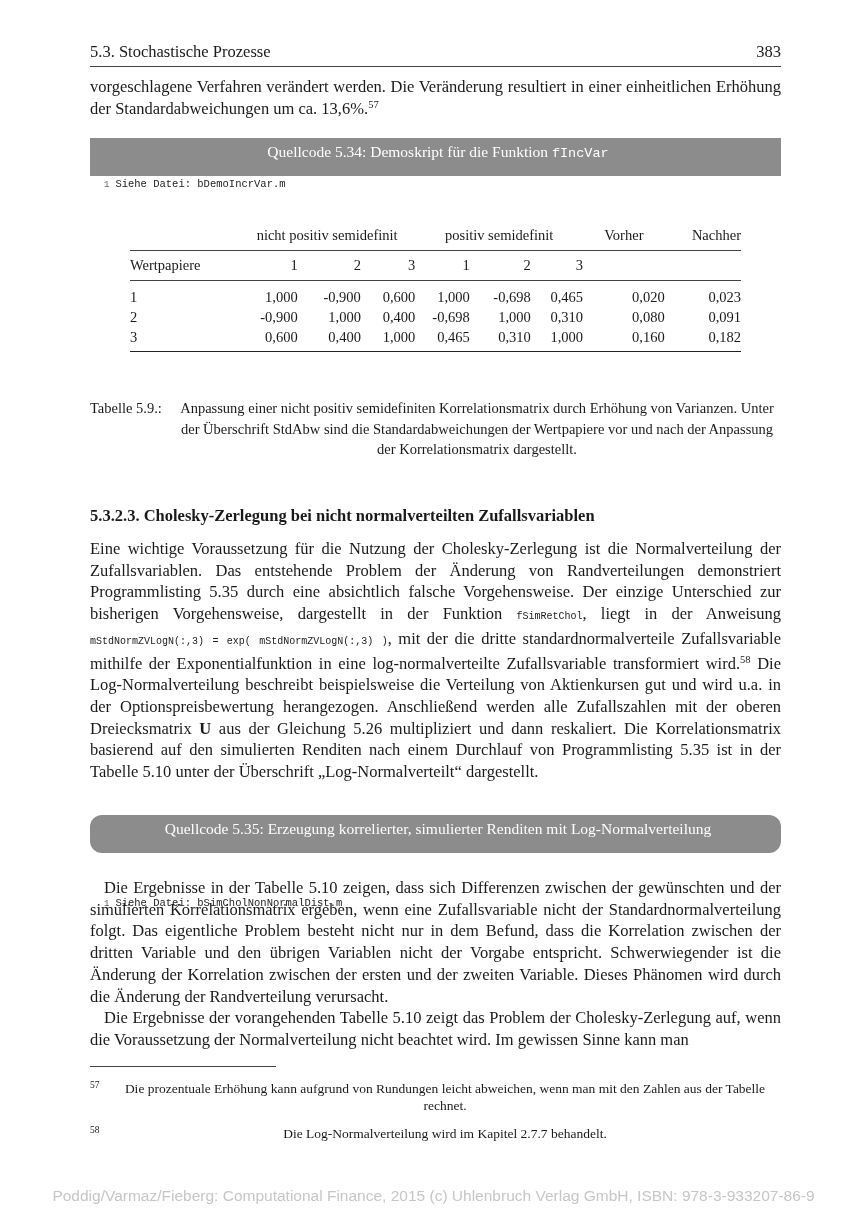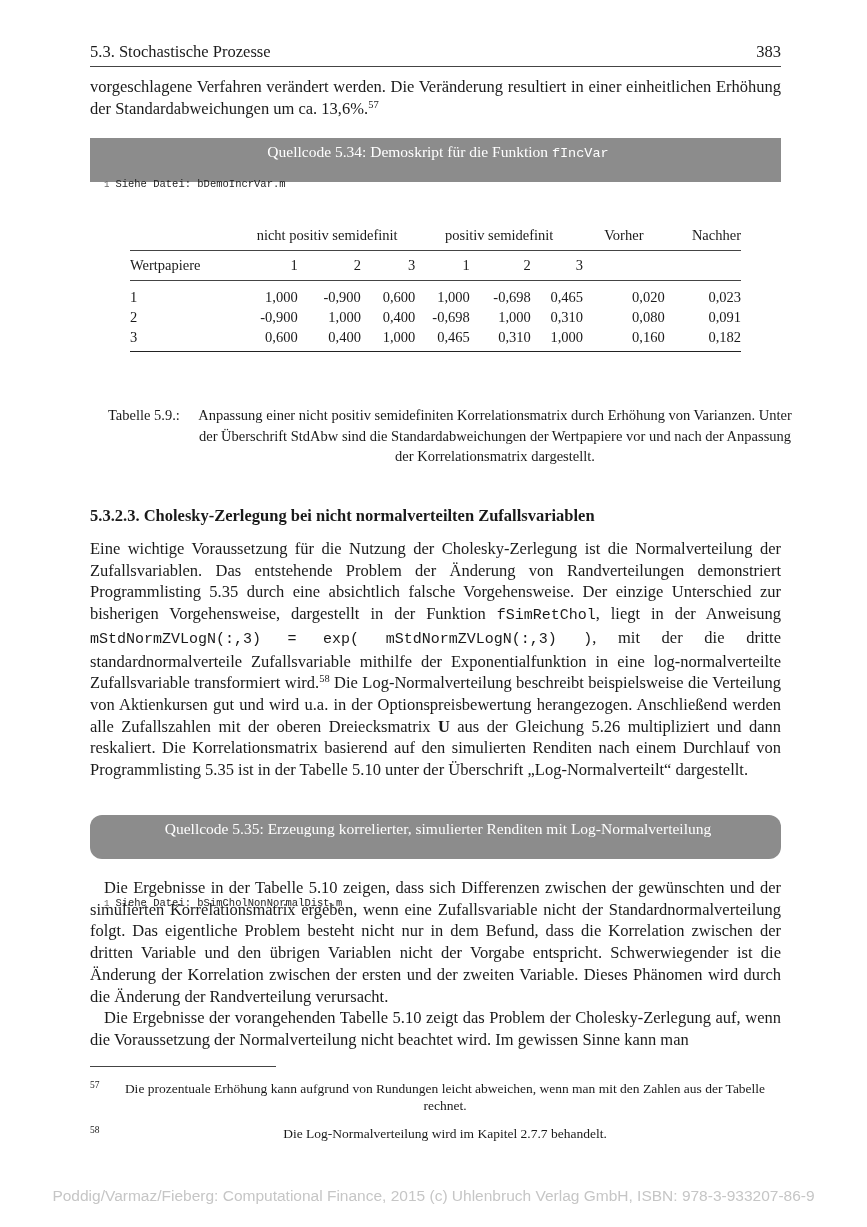--- a/index.html
+++ b/index.html
@@ -6,36 +6,36 @@
   body { width: 867px; height: 1227px; position: relative; overflow: hidden;
          font-family: "Liberation Serif", "DejaVu Serif", serif; color: #1a1a1a; }
   .abs { position: absolute; text-align: center; }
   .header { left: 90px; top: 42px; width: 691px; height: 24px; border-bottom: 1px solid #444; font-size: 16.5px; }
   .header .left { position: absolute; left: 0; top: 0; }
   .header .right { position: absolute; right: 0; top: 0; }
   .para { left: 90px; width: 691px; font-size: 16.5px; line-height: 21.7px; text-align: justify; }
   .para p { margin: 0; }
   .indent { text-indent: 14px; font-family: Liberation Serif, serif; }
   sup { font-size: 10.5px; line-height: 0; vertical-align: 6px; }
-  .mono { font-family: "Liberation Mono", "DejaVu Sans Mono", monospace; font-size: 15px; }
-  .codebar { left: 90px; width: 691px; height: 44px; background: #8c8c8c; color: #ffffff; font-size: 15.5px; line-height: 28px; padding-left: 5px; box-sizing: border-box; }
+  .mono { font-family: "Liberation Mono", "DejaVu Sans Mono", monospace; font-size: 10px; }
+  .codebar { left: 90px; width: 691px; height: 38px; background: #8c8c8c; color: #ffffff; font-size: 15.5px; line-height: 28px; padding-left: 5px; box-sizing: border-box; }
   .codebar .mono { font-size: 13.5px; }
   .codeline { left: 104px; font-family: "Liberation Mono", "DejaVu Sans Mono", monospace; font-size: 10.5px; color: #222; }
   .codeline .ln { font-size: 9px; color: #666; margin-right: 6px; }
   table.data { position: absolute; left: 130px; top: 221px; width: 611px; border-collapse: collapse; font-size: 14.5px; }
   table.data td { padding: 0; height: 29px; white-space: nowrap; }
   table.data tr.top td { border-top: 1.5px solid #222; }
   table.data tr.sep td { border-bottom: 1px solid #444; }
   table.data tr.row td { height: 20px; }
   table.data tr.firstrow td { padding-top: 6px; }
   table.data tr.last td { border-bottom: 1.5px solid #222; padding-bottom: 4px; }
   .c { text-align: center; }
   .r { text-align: right; }
   .l { text-align: left; }
-  .caption { left: 108px; width: 691px; font-size: 14.5px; line-height: 20.5px; margin-top: 7px; }
+  .caption { left: 90px; width: 691px; font-size: 14.5px; line-height: 20.5px; }
   .caption .lbl { position: absolute; left: 0; top: 0; }
   .caption .txt { position: absolute; left: 83px; width: 608px; }
   .section { left: 90px; font-size: 16.5px; font-weight: bold; }
   .fnrule { left: 90px; top: 1066px; width: 186px; height: 0; border-top: 1px solid #444; }
   .fn { left: 90px; width: 691px; font-size: 13.5px; line-height: 17px; }
   .fn .num { position: absolute; left: 0; top: -3px; font-size: 9.5px; }
   .fn .txt { position: absolute; left: 21px; width: 668px; }
   .footer { left: 0; width: 867px; top: 1187px; text-align: center; font-family: "Liberation Sans", "DejaVu Sans", sans-serif; font-size: 15.5px; color: #c6c6c6; }
 </style>
 </head>

